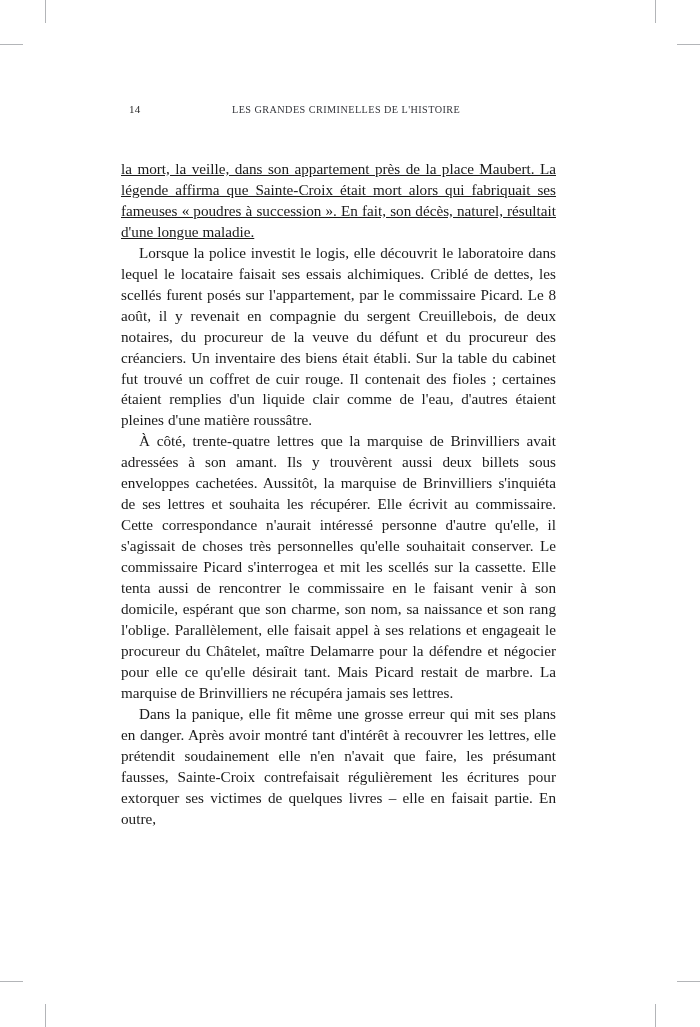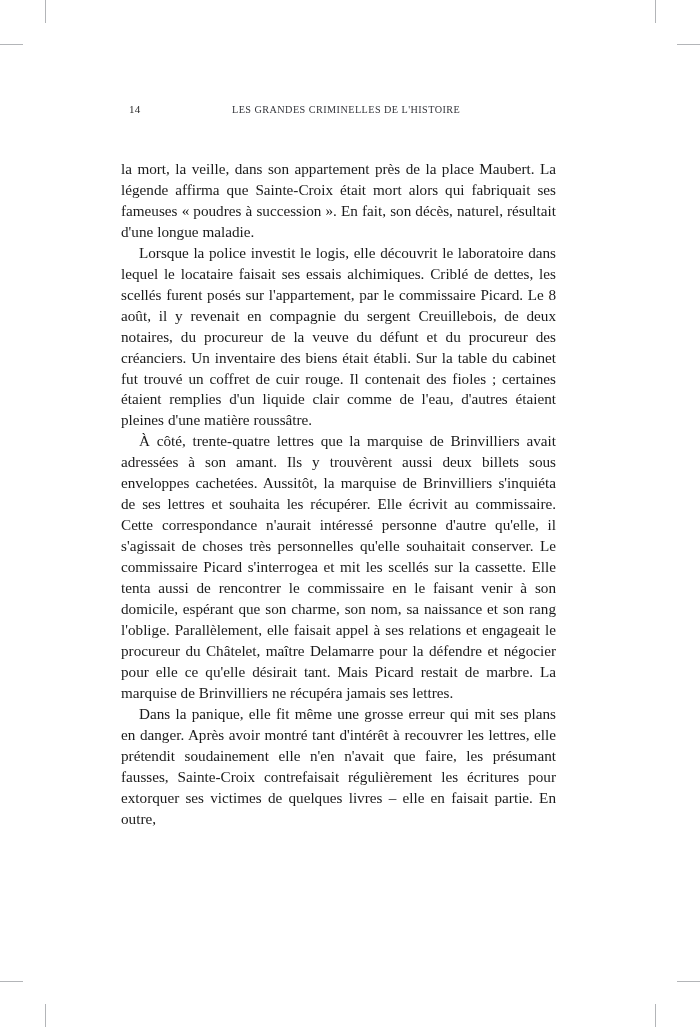--- a/index.html
+++ b/index.html
@@ -80,21 +80,21 @@
   .para {
     margin: 0;
     text-align: justify;
     text-justify: inter-word;
     font-size: 15.2px;
     line-height: 20.95px;
     text-indent: 18px;
     hyphens: manual;
     word-spacing: 0.1px;
   }
-  .para.first { text-indent: 0; }
+  .para.first { text-indent: 0; text-decoration: underline; }
 </style>
 </head>
 <body>
 
 <div class="crop-mark crop-v cm-tl-v"></div>
 <div class="crop-mark crop-h cm-tl-h"></div>
 <div class="crop-mark crop-v cm-tr-v"></div>
 <div class="crop-mark crop-h cm-tr-h"></div>
 <div class="crop-mark crop-v cm-bl-v"></div>
 <div class="crop-mark crop-h cm-bl-h"></div>

